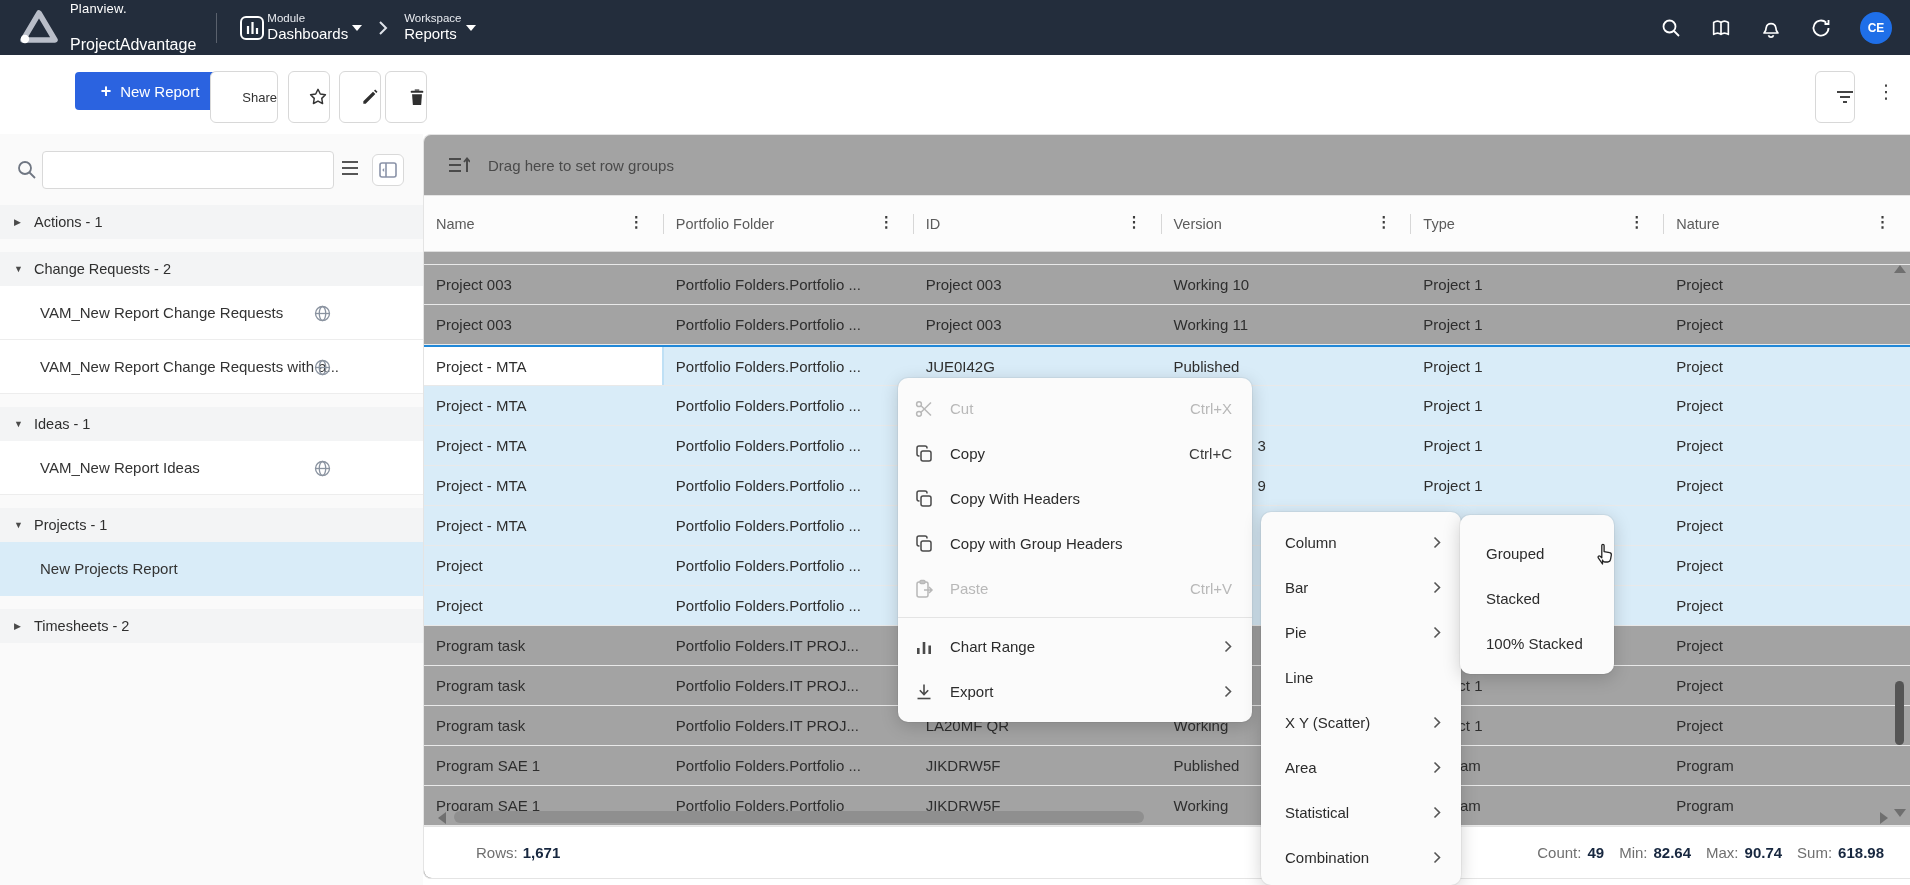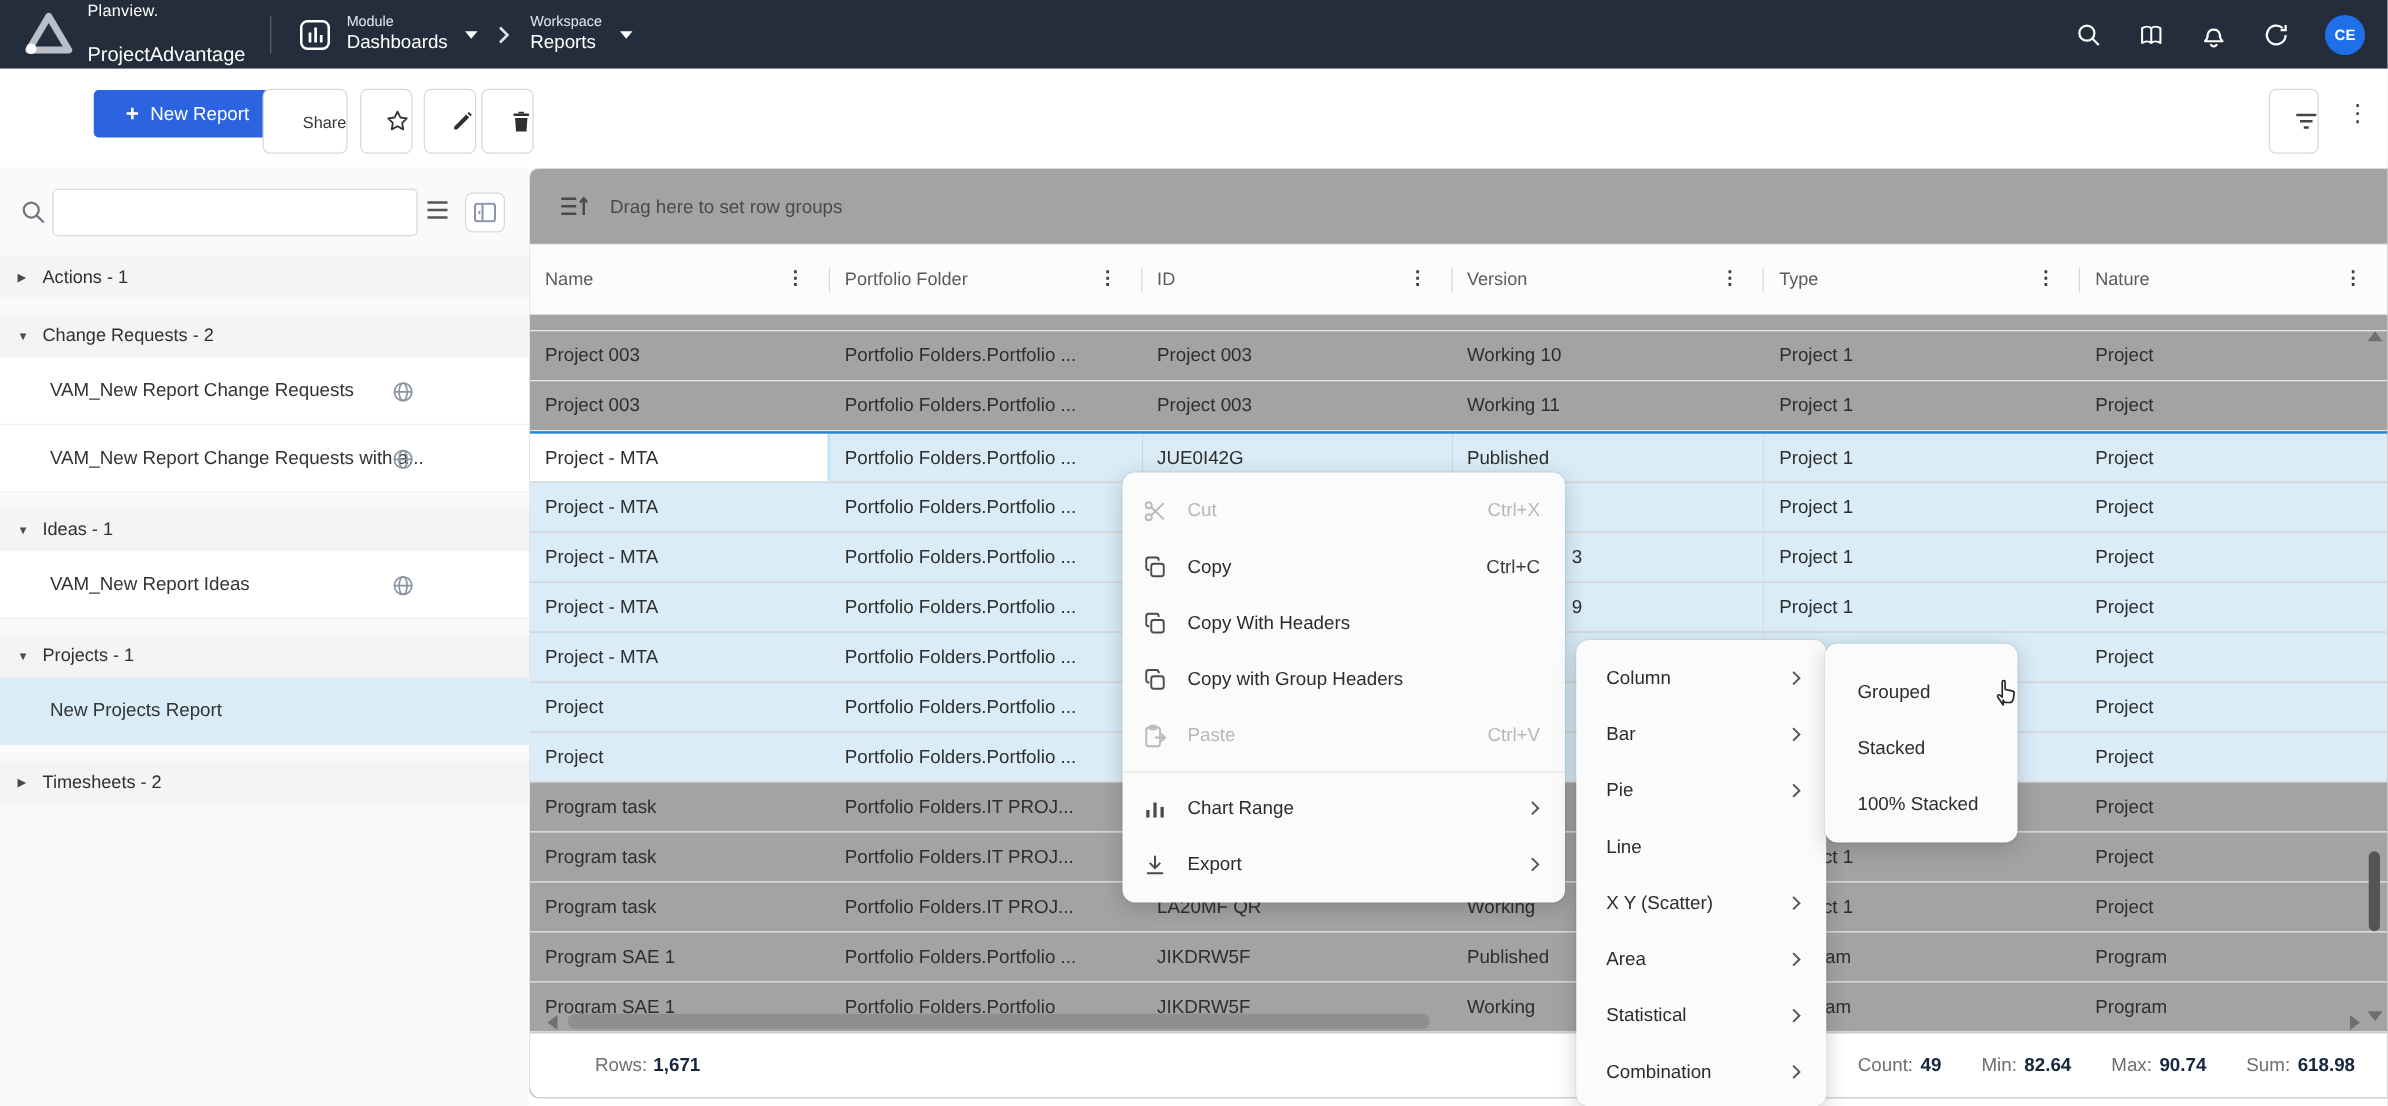--- a/index.html
+++ b/index.html
@@ -7,21 +7,21 @@
     font-family:"Liberation Sans", sans-serif; }
 
   
   #topbar { position:absolute; left:0; top:0; width:1910px; height:55px;
     background:#232d3c; display:flex; align-items:center; padding:0 18px; color:#fff; }
   .brand { display:flex; align-items:center; gap:10px; }
   .brand-text { line-height:1.1; }
   .brand-l1 { font-size:13px; letter-spacing:.2px; }
   .brand-l2 { font-size:16px;margin-top:20px; }
   .tb-divider { width:1px; height:30px; background:rgba(255,255,255,.25); margin:0 20px; }
-  .nav-group { display:flex; align-items:center; gap:10px; cursor:pointer; }
+  .nav-group { display:flex; align-items:center; cursor:pointer; }
   .nav-text { line-height:1.15; }
   .nav-label { font-size:11.5px; color:#e8ebf0; }
   .nav-value { font-size:15px; }
   .chev-down { width:0; height:0; border-left:5px solid transparent; border-right:5px solid transparent;
     border-top:6px solid #fff; margin-left:4px; }
   .crumb-sep { margin:0 16px; display:flex; }
   #topbar-right { margin-left:auto; display:flex; align-items:center; gap:28px; }
   .tb-icon { width:22px; height:22px; display:flex; cursor:pointer; }
   .avatar { width:32px; height:32px; border-radius:50%; background:#1f6fe8; color:#fff;
     font-size:12px; font-weight:bold; display:flex; align-items:center; justify-content:center; cursor:pointer; }
@@ -102,21 +102,21 @@
   #varrow-u { top:8px; border-bottom:8px solid #6f6f6f; }
   #varrow-d { bottom:0; border-top:8px solid #6f6f6f; }
   #vthumb { position:absolute; left:1px; top:424px; width:9px; height:64px; background:#555;
     border-radius:5px; cursor:pointer; }
 
   
   #statusbar { position:absolute; left:0; bottom:0; width:100%; height:52px; background:#fff;
     border-top:1px solid #e2e2e2; border-radius:0 0 0 8px; }
   #rows-stat { position:absolute; left:52px; top:17px; font-size:15px; color:#6f6f6f; }
   #rows-stat b { color:#17273f; margin-left:5px; }
-  #agg-stats { position:absolute; right:26px; top:17px; display:flex; gap:32px; }
+  #agg-stats { position:absolute; right:26px; top:17px; display:flex; gap:15px; }
   .stat { font-size:15px; color:#6f6f6f; }
   .stat b { color:#17273f; margin-left:6px; }
 
   
   .menu { position:absolute; background:#fbfbfb; border-radius:10px;
     box-shadow:0 4px 18px rgba(0,0,0,.18), 0 0 0 1px rgba(0,0,0,.04); padding:8px 0; z-index:60; }
   #context-menu { left:898px; top:378px; width:354px; }
   .mitem { height:45px; display:flex; align-items:center; padding:0 20px 0 16px;
     font-size:15px; color:#2c2c2c; cursor:pointer; }
   .mitem .micon { width:20px; height:20px; margin-right:16px; display:flex; }

